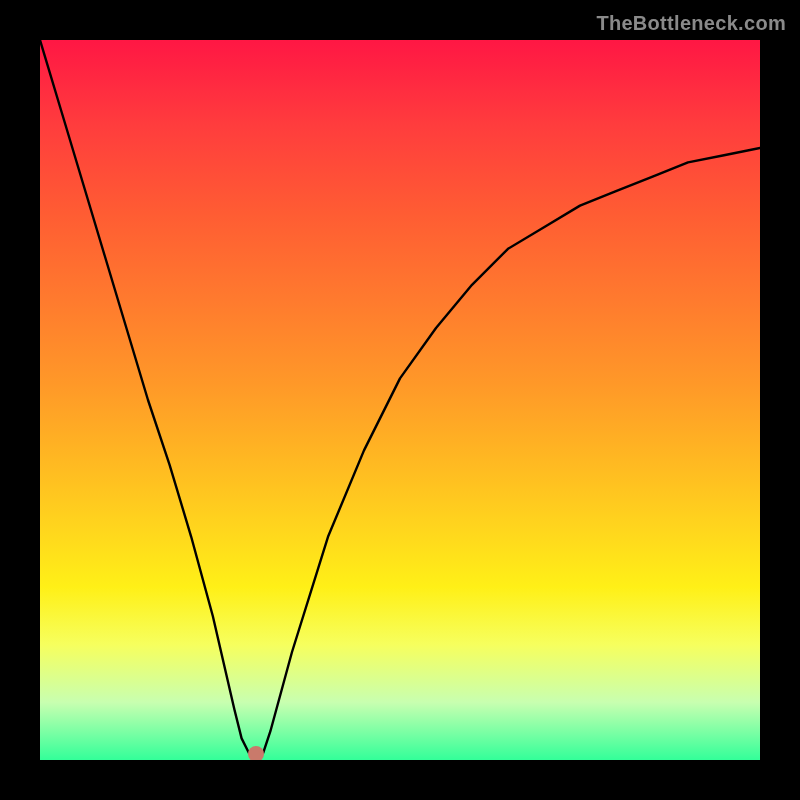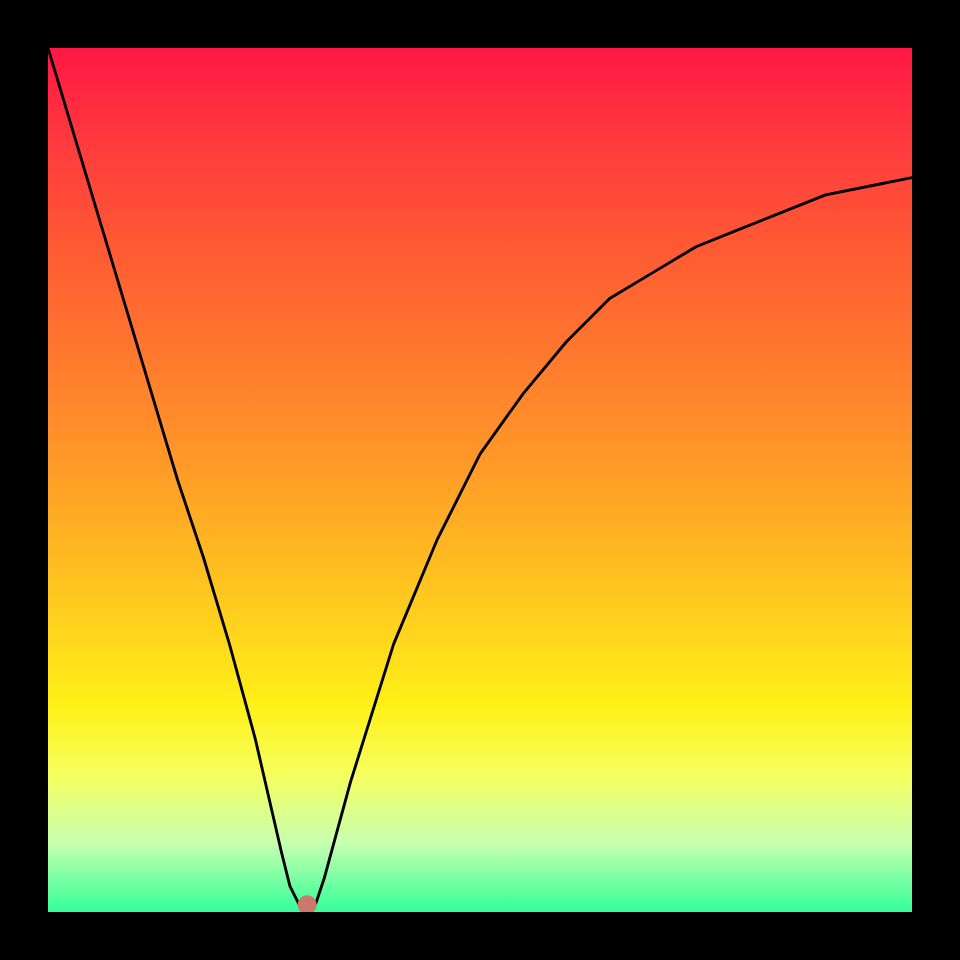--- a/index.html
+++ b/index.html
@@ -62,13 +62,14 @@
 
 <div class="frame">
 
   <div class="plot-area">
     <svg class="curve-svg" viewBox="0 0 720 720" preserveAspectRatio="none">
       <path id="curvePath" fill="none" stroke="#000" stroke-width="2.4" stroke-linecap="round" stroke-linejoin="round" d="M0.00 0.00 L21.60 72.00 L43.20 144.00 L64.80 216.00 L86.40 288.00 L108.00 360.00 L129.60 424.80 L151.20 496.80 L172.80 576.00 L194.40 669.60 L201.60 698.40 L208.80 712.80 L216.00 720.00 L223.20 712.80 L230.40 691.20 L252.00 612.00 L288.00 496.80 L324.00 410.40 L360.00 338.40 L396.00 288.00 L432.00 244.80 L468.00 208.80 L504.00 187.20 L540.00 165.60 L576.00 151.20 L612.00 136.80 L648.00 122.40 L684.00 115.20 L720.00 108.00"></path>
       <circle id="markerDot" r="8" cx="216.00" cy="714.00" fill="#C97A6B"></circle>
     </svg>
   </div>
 
+  <div class="watermark">TheBottleneck.com</div>
 </div>
 
 </body></html>

